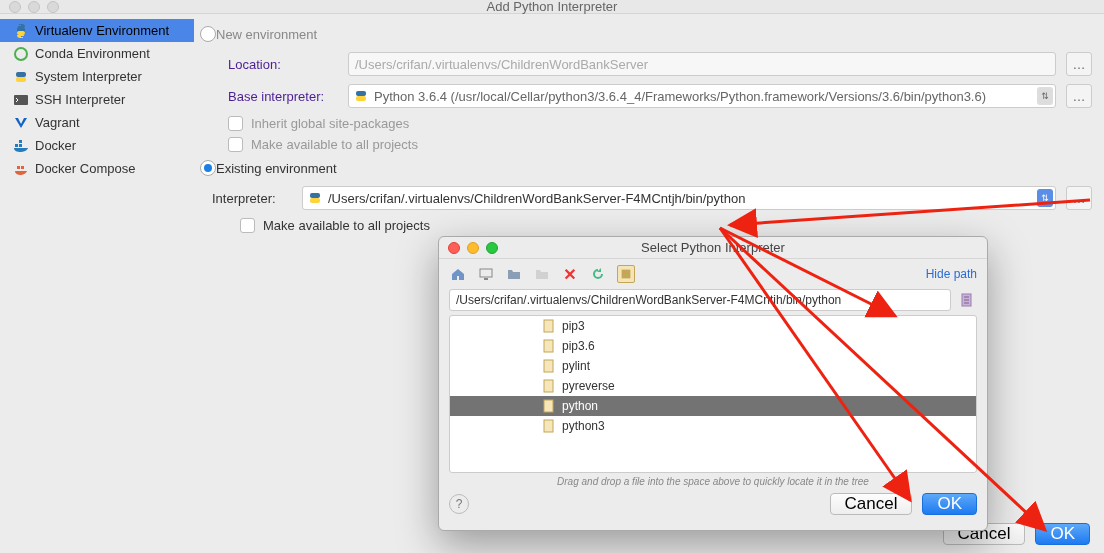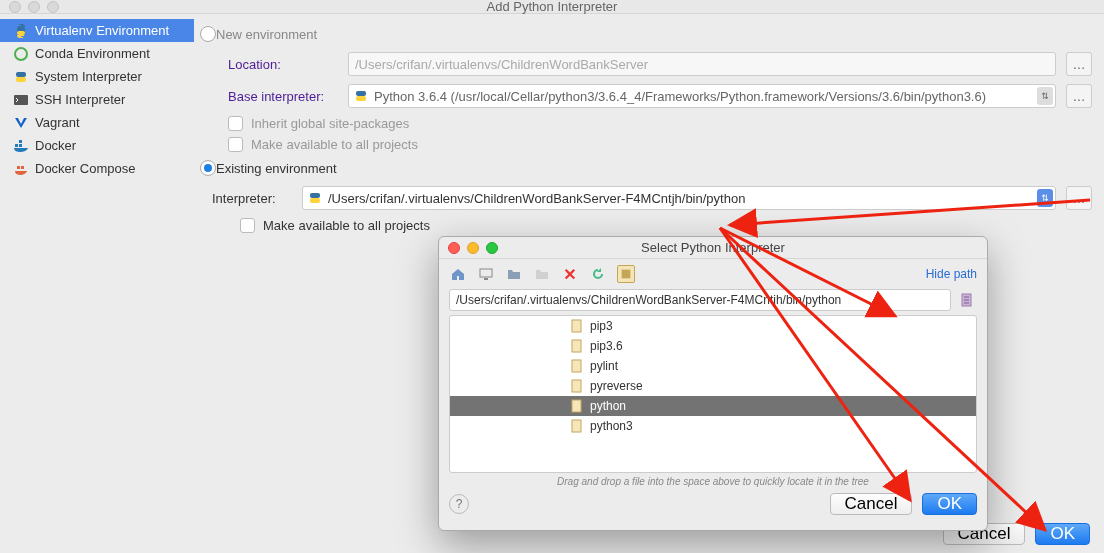--- a/index.html
+++ b/index.html
@@ -7,21 +7,21 @@
 
     .titlebar { height: 14px; display: flex; align-items: center; position: relative; background: #e8e8e8; border-bottom: 1px solid #d6d6d6; }
     .traffic { display: flex; gap: 7px; margin-left: 9px; }
     .traffic .dot { width: 12px; height: 12px; border-radius: 50%; background: #d9d9d9; border: 1px solid #c4c4c4; }
     .title { position: absolute; left: 0; right: 0; text-align: center; color: #666; font-size: 13px; }
 
     .main { display: flex; height: 505px; }
 
     .sidebar { width: 194px; padding-top: 5px; }
     .side-item { display: flex; align-items: center; height: 23px; padding-left: 13px; gap: 6px; cursor: pointer; }
-    .side-item.selected { background: #4a86e8; color: #ffffff; }
+    .side-item.selected { background: #4a86e8; color: #000000; }
     .side-item .sicon { width: 16px; height: 16px; display: flex; align-items: center; justify-content: center; }
 
     .content { flex: 1; padding: 12px 12px 0 6px; }
     .radio-row { display: flex; align-items: center; gap: 0; margin-bottom: 10px; }
     .radio { width: 16px; height: 16px; border: 1.5px solid #aaa; border-radius: 50%; display: inline-flex; align-items: center; justify-content: center; background: #fff; }
     .radio.checked::after { content: ""; width: 8px; height: 8px; border-radius: 50%; background: #1c7fe6; }
     .radio-label { font-weight: 500; }
     .new-env .radio-label { color: #888; }
 
     .form-block { margin-left: 28px; }
@@ -53,21 +53,21 @@
     .dialog .dtitle { position: absolute; left: 0; right: 0; text-align: center; color: #444; font-size: 13px; }
     .toolbar { height: 30px; display: flex; align-items: center; padding: 0 10px; gap: 10px; }
     .ticon { width: 18px; height: 18px; display: flex; align-items: center; justify-content: center; cursor: pointer; color: #666; }
     .toolbar .red { color: #e33; font-weight: bold; font-size: 16px; }
     .toolbar .right { margin-left: auto; color: #2a6cd6; cursor: pointer; font-size: 12px; }
     .path-row { display: flex; align-items: center; gap: 6px; padding: 0 10px; margin-bottom: 4px; }
     .path-input { flex: 1; height: 22px; border: 1px solid #ccc; border-radius: 3px; padding: 0 6px; background: #fff; color: #333; display: flex; align-items: center; overflow: hidden; white-space: nowrap; font-size: 12px; }
     .history-btn { width: 20px; height: 20px; display: flex; align-items: center; justify-content: center; cursor: pointer; }
 
     .filelist { margin: 0 10px; height: 158px; background: #fff; border: 1px solid #ccc; border-radius: 3px; overflow: auto; }
-    .file-item { height: 20px; display: flex; align-items: center; padding-left: 120px; gap: 6px; font-size: 12px; color: #333; cursor: pointer; }
+    .file-item { height: 20px; display: flex; align-items: center; padding-left: 92px; gap: 6px; font-size: 12px; color: #333; cursor: pointer; }
     .file-item.sel { background: #737373; color: #fff; }
     .file-icon { width: 14px; height: 14px; display: inline-flex; }
     .dragdrop { text-align: center; font-size: 10px; color: #888; margin-top: 3px; font-style: italic; }
     .dfooter { display: flex; align-items: center; gap: 10px; padding: 6px 10px 8px 10px; }
     .help { width: 20px; height: 20px; border: 1px solid #bbb; border-radius: 50%; color: #777; display: flex; align-items: center; justify-content: center; font-size: 12px; cursor: pointer; }
 
     
     .arrow { position: absolute; pointer-events: none; }
 
     

